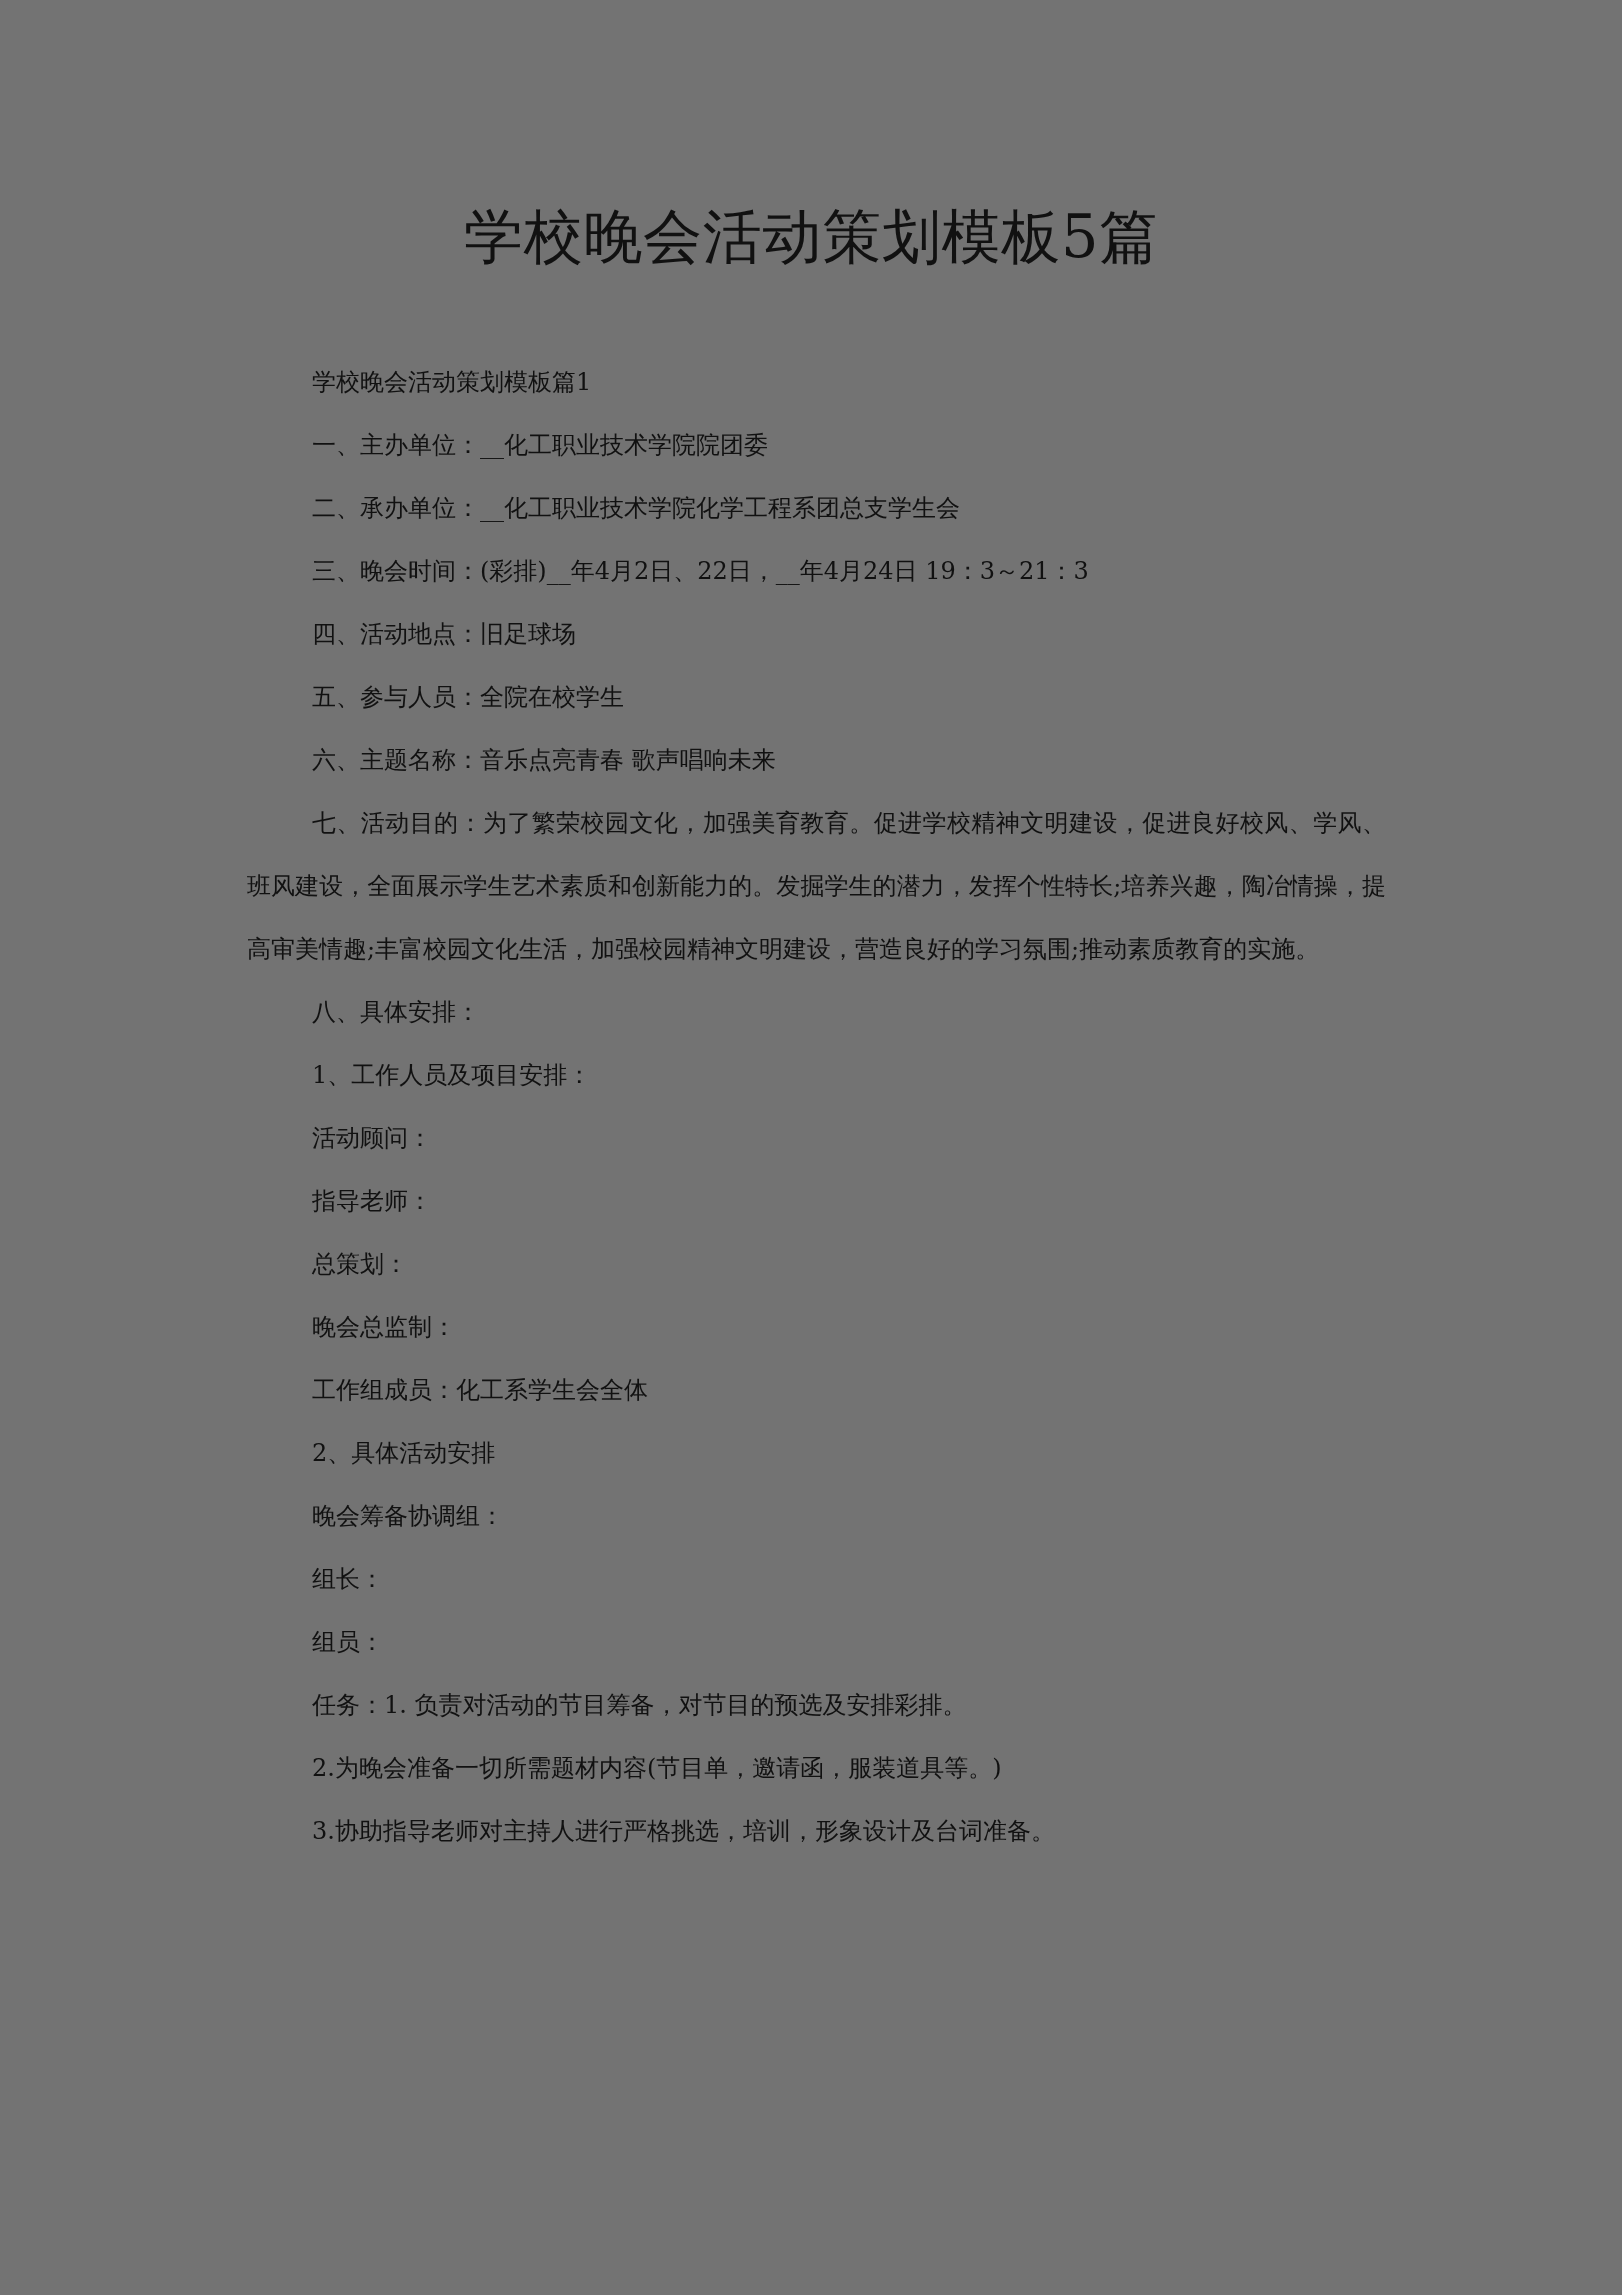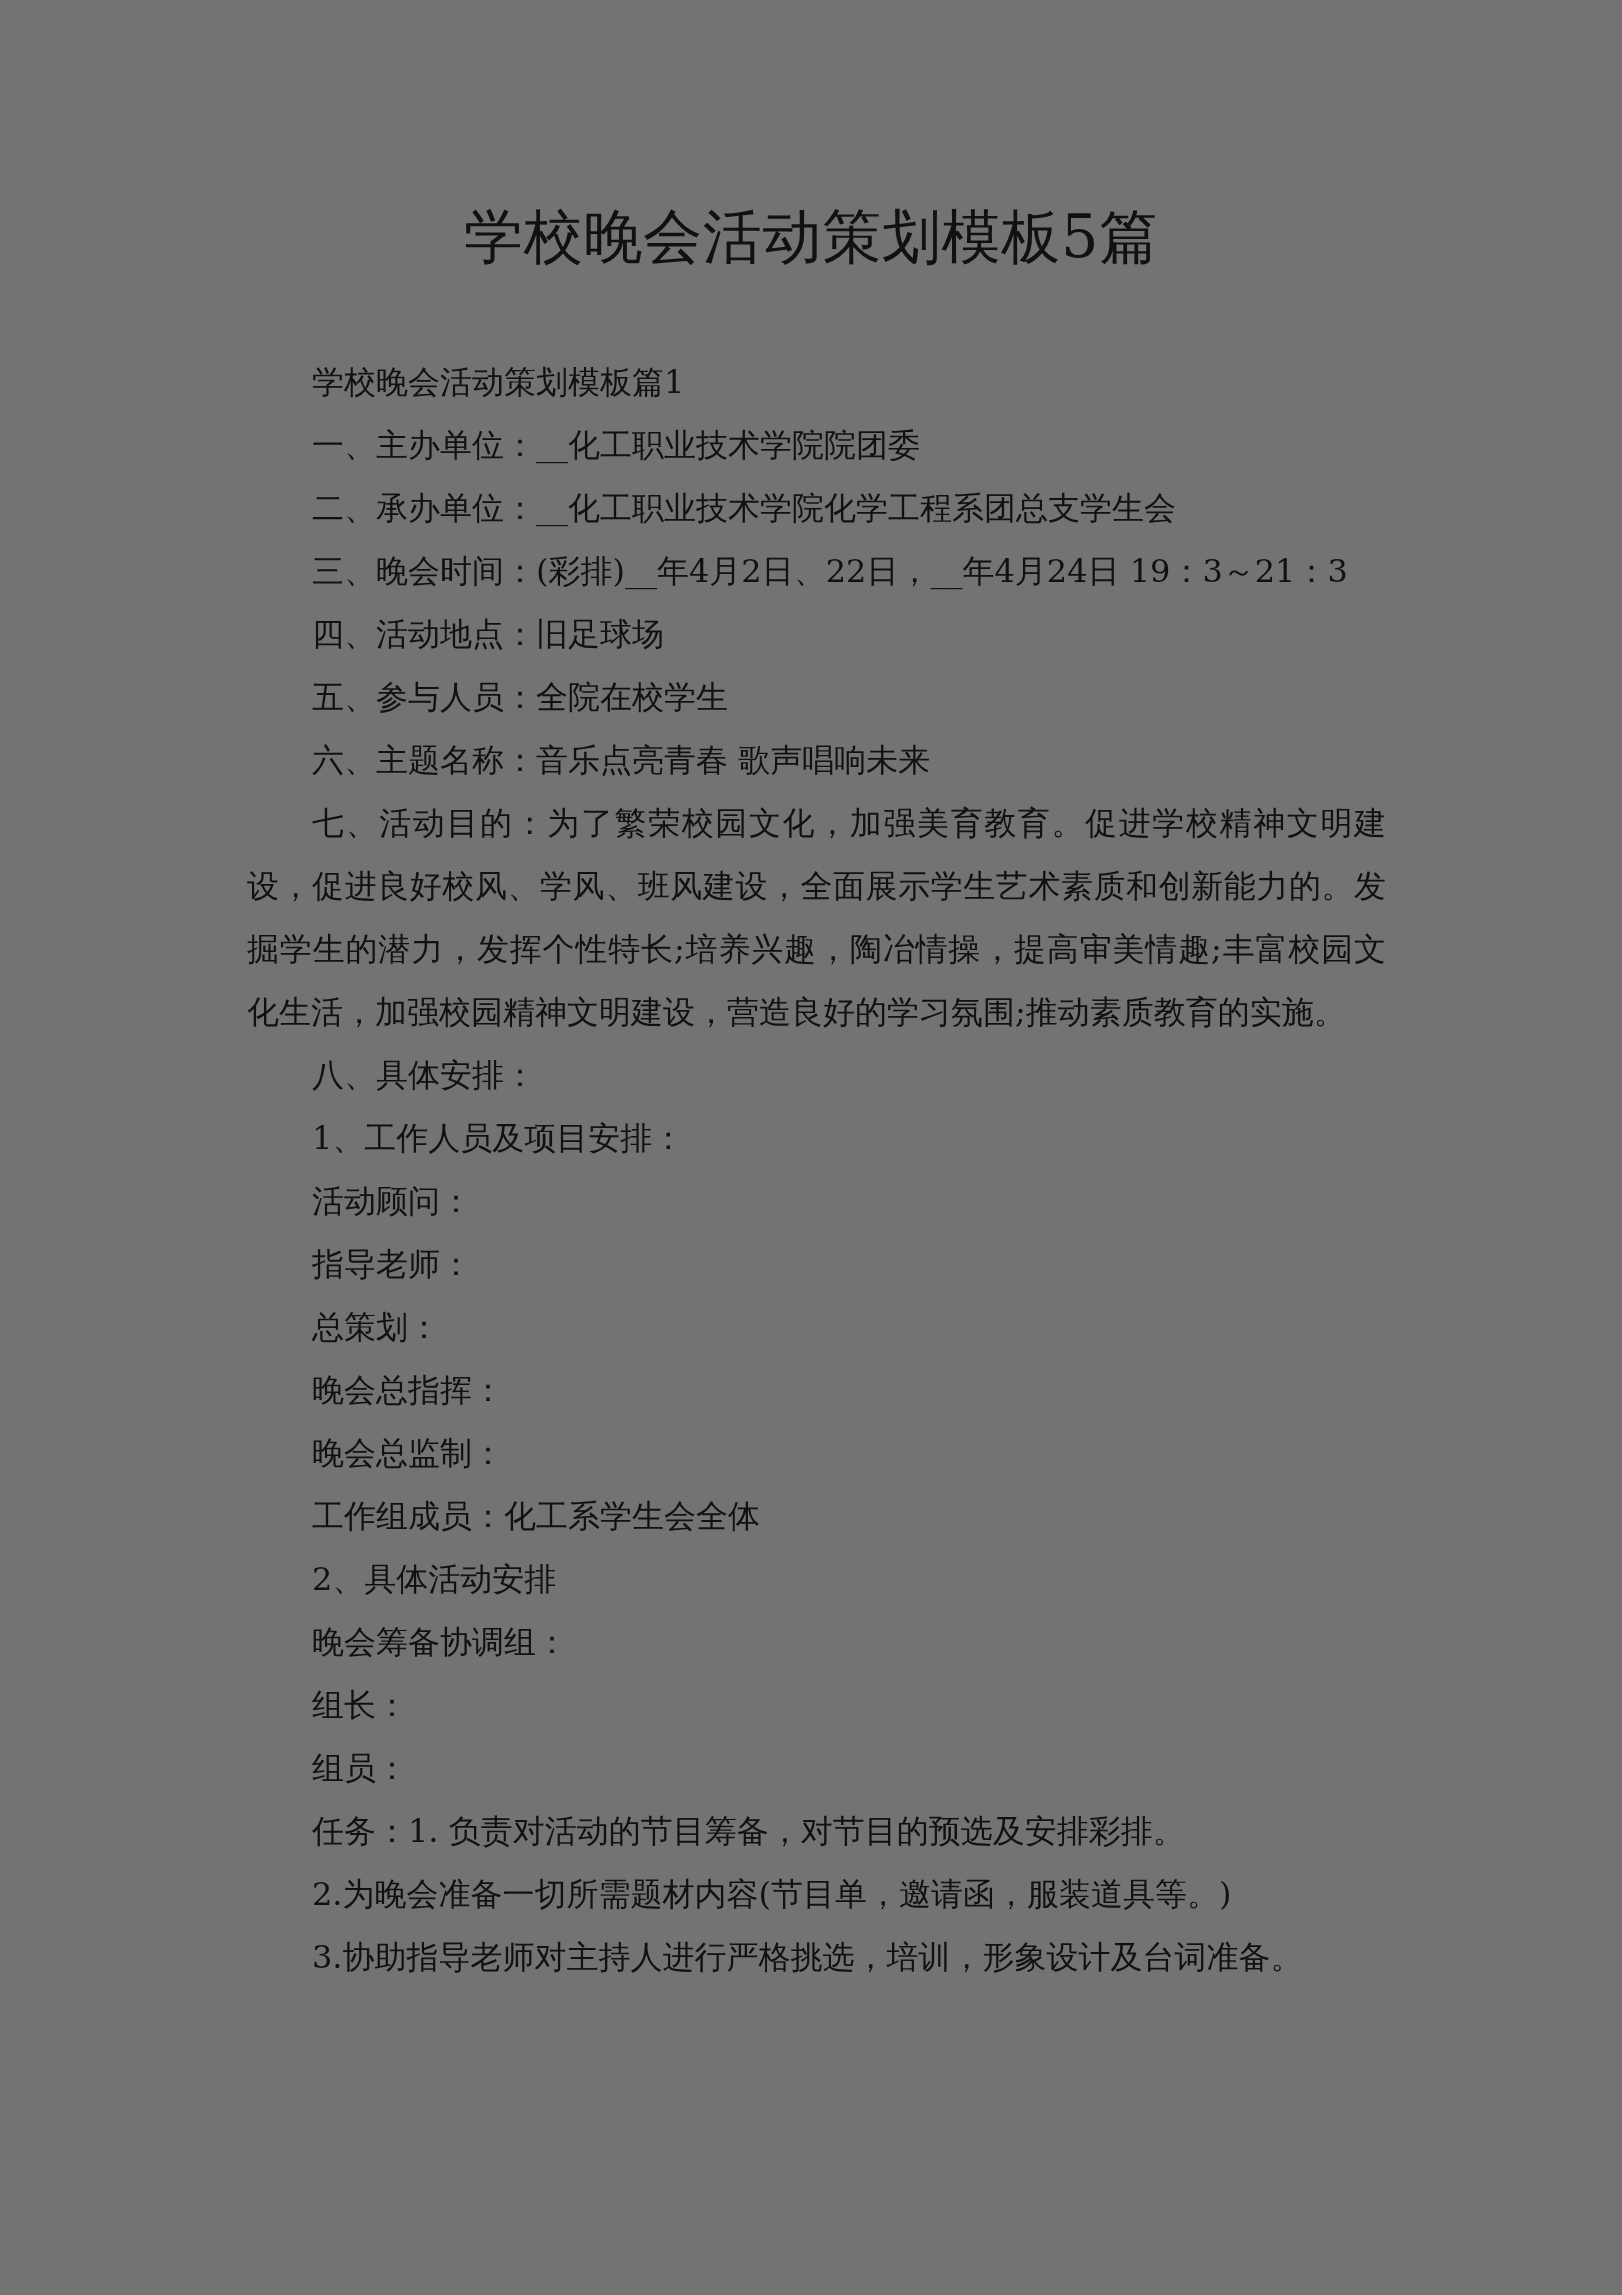--- a/index.html
+++ b/index.html
@@ -36,21 +36,21 @@
     margin: 0;
   }
   .body {
     position: absolute;
     left: 247px;
     top: 351px;
     width: 1139px;
   }
   .para {
     margin: 0;
-    font-size: 32px;
+    font-size: 24px;
     line-height: 63px;
     text-indent: 65px;
     text-align: justify;
     white-space: normal;
     word-break: break-all;
   }
   .para.nowrap {
     white-space: nowrap;
   }
 </style>
@@ -67,21 +67,20 @@
     <p class="para nowrap">三、晚会时间：(彩排)__年4月2日、22日，__年4月24日  19：3～21：3</p>
     <p class="para">四、活动地点：旧足球场</p>
     <p class="para">五、参与人员：全院在校学生</p>
     <p class="para">六、主题名称：音乐点亮青春 歌声唱响未来</p>
     <p class="para">七、活动目的：为了繁荣校园文化，加强美育教育。促进学校精神文明建设，促进良好校风、学风、班风建设，全面展示学生艺术素质和创新能力的。发掘学生的潜力，发挥个性特长;培养兴趣，陶冶情操，提高审美情趣;丰富校园文化生活，加强校园精神文明建设，营造良好的学习氛围;推动素质教育的实施。</p>
     <p class="para">八、具体安排：</p>
     <p class="para">1、工作人员及项目安排：</p>
     <p class="para">活动顾问：</p>
     <p class="para">指导老师：</p>
     <p class="para">总策划：</p>
-    <p class="para">晚会总指挥：</p>
     <p class="para">晚会总监制：</p>
     <p class="para">工作组成员：化工系学生会全体</p>
     <p class="para">2、具体活动安排</p>
     <p class="para">晚会筹备协调组：</p>
     <p class="para">组长：</p>
     <p class="para">组员：</p>
     <p class="para">任务：1. 负责对活动的节目筹备，对节目的预选及安排彩排。</p>
     <p class="para">2.为晚会准备一切所需题材内容(节目单，邀请函，服装道具等。)</p>
     <p class="para">3.协助指导老师对主持人进行严格挑选，培训，形象设计及台词准备。</p>
   </div>

